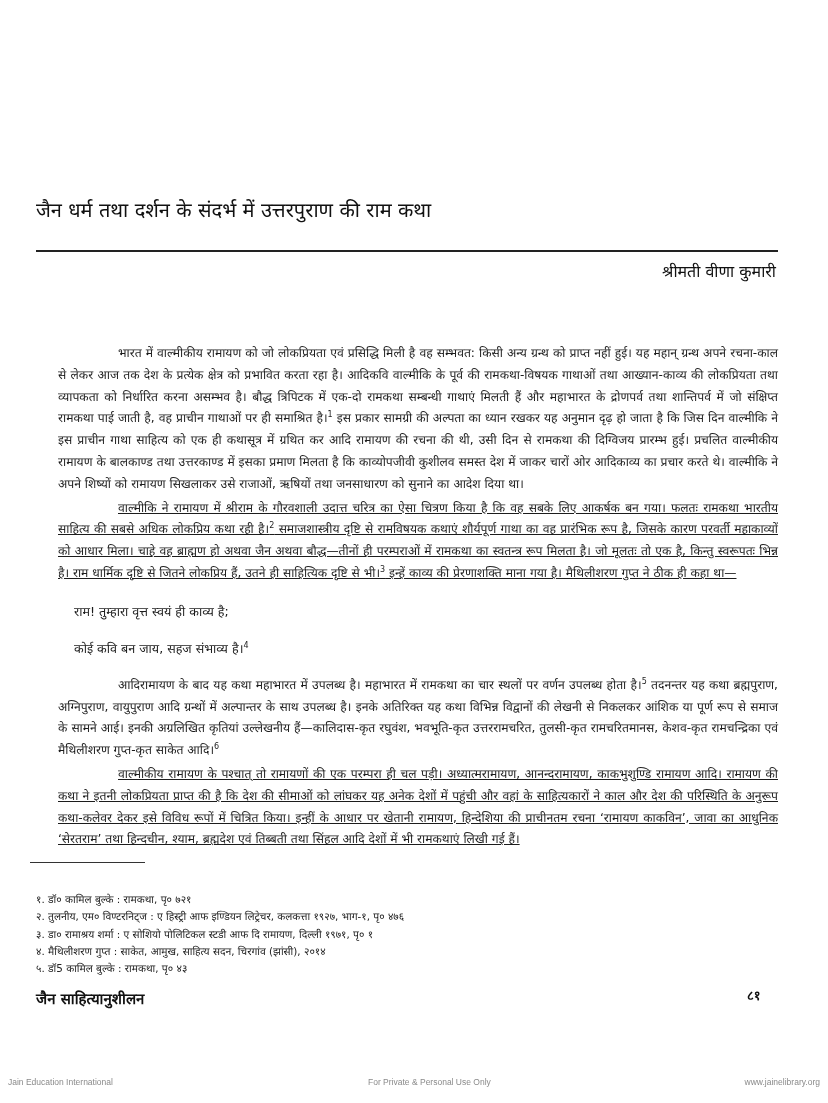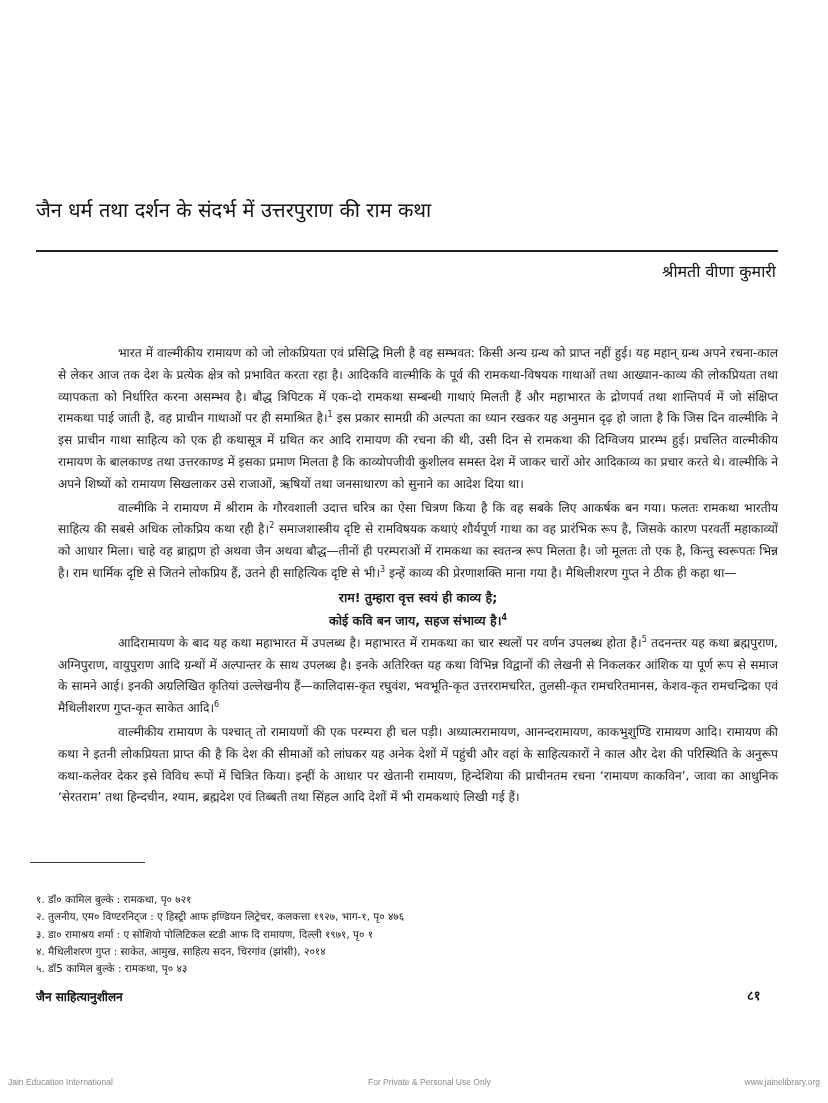--- a/index.html
+++ b/index.html
@@ -5,27 +5,27 @@
   html, body { margin: 0; padding: 0; background: #ffffff; }
   body { width: 828px; height: 1103px; position: relative; overflow: hidden;
          font-family: "DejaVu Sans", sans-serif; color: #1a1a1a; }
   .title { position: absolute; left: 36px; top: 196px; font-size: 20px;
            letter-spacing: 0px; color: #111; white-space: nowrap; }
   .title-rule { position: absolute; left: 36px; top: 250px; width: 742px; height: 2px; background: #222; }
   .author { position: absolute; right: 52px; top: 260px; font-size: 16px; font-weight: normal; color: #111; }
   .body-text { position: absolute; left: 58px; top: 343px; width: 720px; font-size: 12.2px;
                line-height: 21.8px; text-align: justify; color: #1c1c1c; }
   .para { margin: 0; text-indent: 60px; }
-  .para + .para { margin-top: 2px; }
+  .para + .para { margin-top: 2px; text-decoration: underline; }
   sup { font-size: 8px; line-height: 0; }
-  .verse { text-align: center; font-weight: bold; font-size: 12.6px; line-height: 21px; margin: 2px; }
+  .verse { text-align: left; font-weight: normal; font-size: 12.6px; line-height: 21px; margin: 16px; }
   .fn-rule { position: absolute; left: 30px; top: 862px; width: 115px; height: 1px; background: #333; }
   .footnotes { position: absolute; left: 36px; top: 866px; font-size: 10.4px; line-height: 17.3px; color: #222; margin-top: 25px; }
   .fn { margin: 0; white-space: nowrap; }
-  .journal { position: absolute; left: 36px; top: 988px; font-size: 12px; font-weight: bold; color: #111; }
+  .journal { position: absolute; left: 36px; top: 988px; font-size: 15px; font-weight: bold; color: #111; }
   .pageno { position: absolute; left: 747px; top: 986px; font-size: 13px; font-weight: bold; color: #111; }
   .credit { position: absolute; top: 1077px; font-family: "Liberation Sans", sans-serif; font-size: 8.5px; color: #8a8a8a; }
   .credit.left { left: 8px; }
   .credit.center { left: 360px; padding-left: 8px; }
   .credit.right { right: 8px; }
 </style>
 </head>
 <body>
 
 <div class="title">जैन धर्म तथा दर्शन के संदर्भ में उत्तरपुराण की राम कथा</div>

